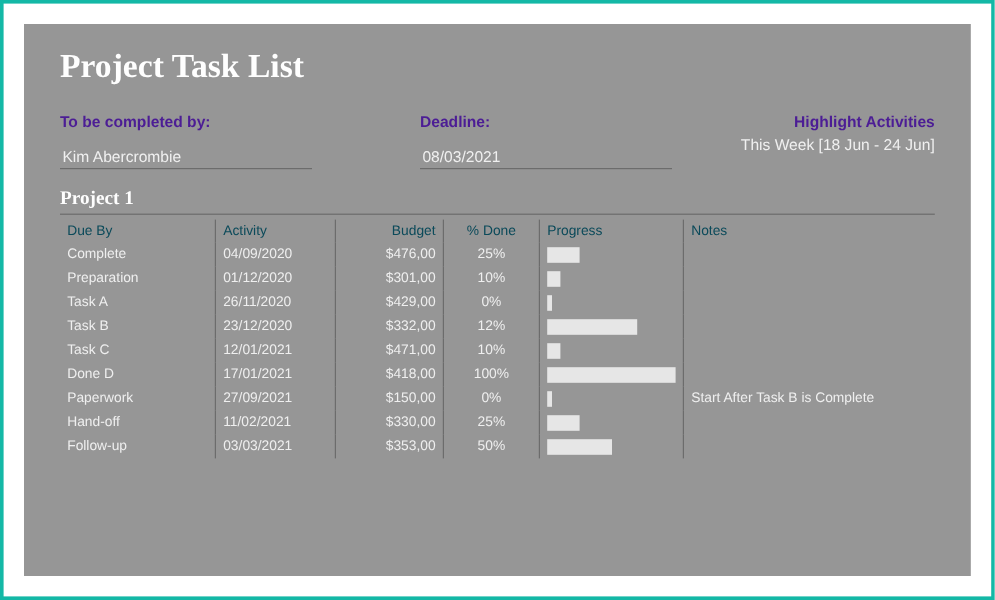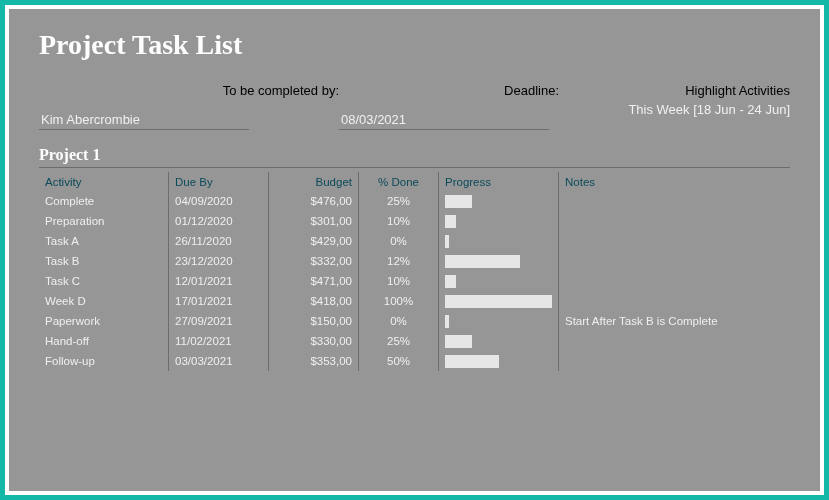--- a/index.html
+++ b/index.html
@@ -7,22 +7,22 @@
     width: 829px;
     height: 500px;
     background: #fff;
     font-family: Verdana, Geneva, sans-serif;
     font-size: 12px;
   }
   .outer {
     width: 829px;
     height: 500px;
     background: #fff;
-    border: 5px solid #14b8a6;
-    padding: 4px;
+    border: 3px solid #14b8a6;
+    padding: 17px;
   }
   .inner {
     width: 100%;
     height: 100%;
     background: #969696;
     padding: 20px 30px 10px 30px;
     overflow: hidden;
   }
   .page-title {
     font-family: Georgia, 'Times New Roman', serif;
@@ -37,25 +37,24 @@
     margin-bottom: 16px;
   }
   .hcell {
     display: flex;
     flex-direction: column;
   }
   .hcell.left { flex: 0 0 300px; }
   .hcell.mid  { flex: 0 0 220px; }
   .hcell.right{ flex: 1; text-align: right; align-items: flex-end; }
   .hlabel {
-    color: #000000;
-    font-weight: normal;
+    color: #4c1d95;
+    font-weight: bold;
     font-size: 13px;
     margin-bottom: 4px;
-    text-align: right;
   }
   .hvalue {
     color: #f0f0f0;
     font-size: 13px;
     border-bottom: 1px solid #6c6c6c;
     padding: 0 0 2px 2px;
   }
   .hcell.left .hvalue, .hcell.mid .hvalue { width: 210px; margin-top: 10px; }
   .hcell.right .hvalue { border-bottom: none; }
   .project-title {
@@ -120,22 +119,22 @@
       </div>
       <div class="hcell right">
         <div class="hlabel">Highlight Activities</div>
         <div class="hvalue">This Week [18 Jun - 24 Jun]</div>
       </div>
     </div>
 
     <div class="project-title">Project 1</div>
 
     <div class="grid" id="grid">
+      <div class="hd">Due By</div>
       <div class="hd">Activity</div>
-      <div class="hd">Due By</div>
       <div class="hd r-budget">Budget</div>
       <div class="hd r-pct">% Done</div>
       <div class="hd">Progress</div>
       <div class="hd last">Notes</div>
     <div class="cell">Complete</div>
         <div class="cell">04/09/2020</div>
         <div class="cell r-budget">$476,00</div>
         <div class="cell r-pct">25%</div>
         <div class="cell">
           <div class="bar-wrap">
@@ -176,21 +175,21 @@
         <div class="cell">Task C</div>
         <div class="cell">12/01/2021</div>
         <div class="cell r-budget">$471,00</div>
         <div class="cell r-pct">10%</div>
         <div class="cell">
           <div class="bar-wrap">
             <div class="bar" style="width: 10%;"></div>
           </div>
         </div>
         <div class="cell last"></div>
-        <div class="cell">Week D</div>
+        <div class="cell">Done D</div>
         <div class="cell">17/01/2021</div>
         <div class="cell r-budget">$418,00</div>
         <div class="cell r-pct">100%</div>
         <div class="cell">
           <div class="bar-wrap">
             <div class="bar" style="width: 100%;"></div>
           </div>
         </div>
         <div class="cell last"></div>
         <div class="cell">Paperwork</div>

